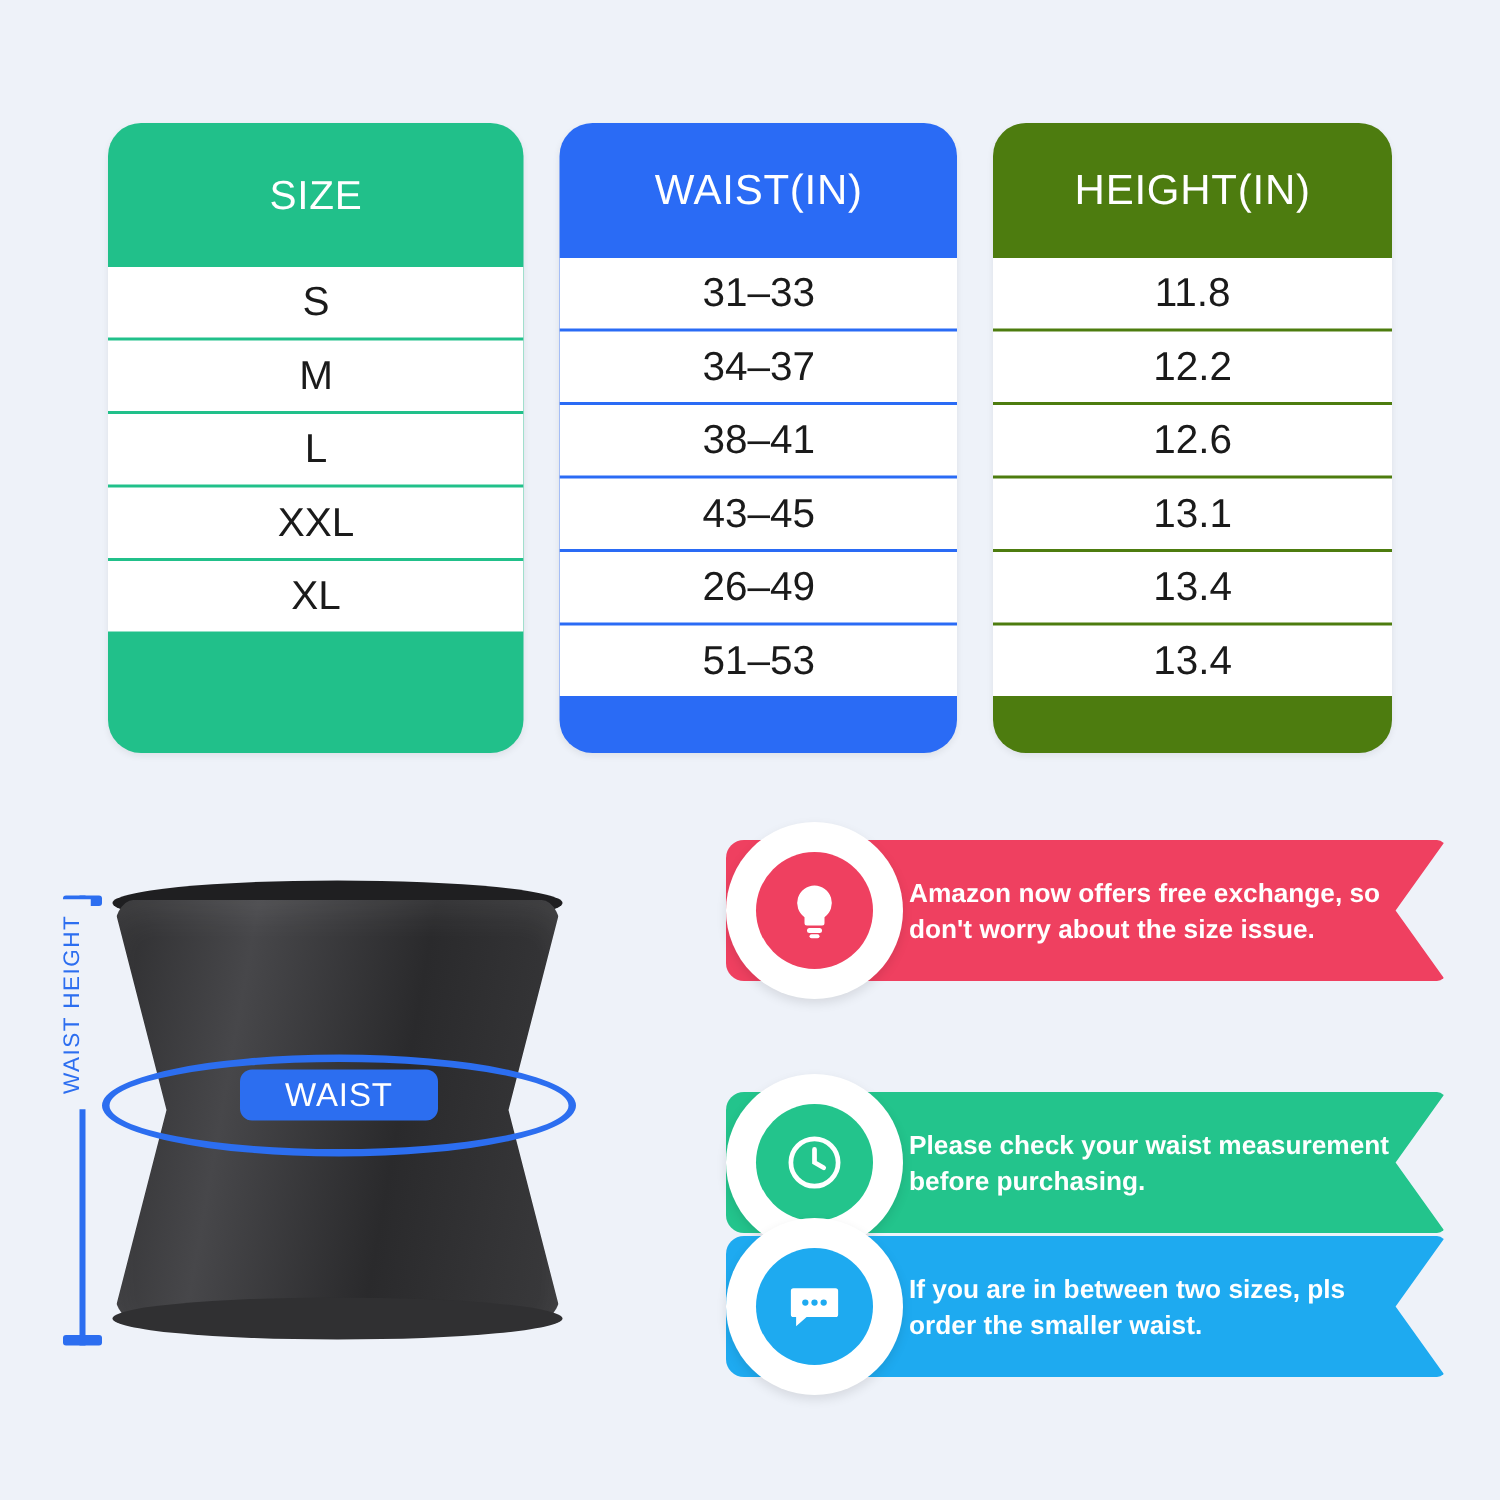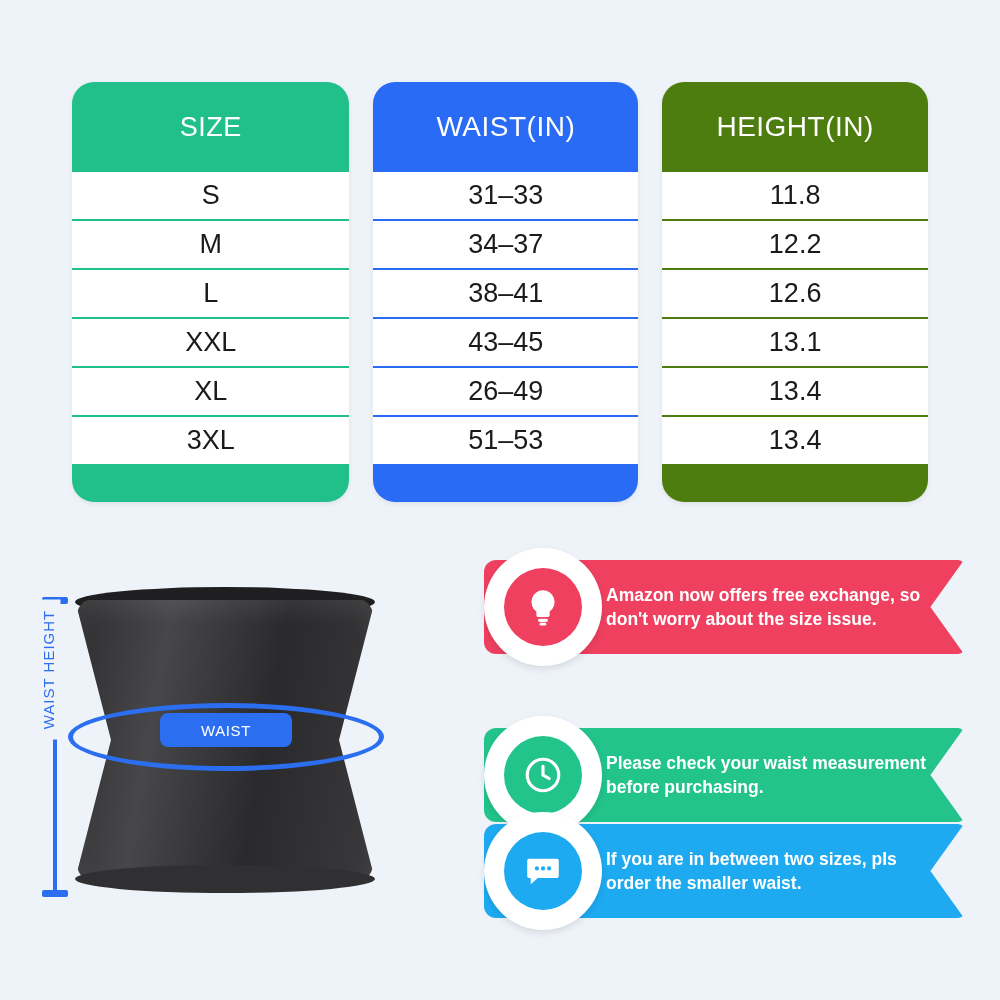--- a/index.html
+++ b/index.html
@@ -93,21 +93,21 @@
   .waist-pill {
     position: absolute;
     left: 140px; top: 168px;
     width: 132px; height: 34px;
     background: #2c6ef0;
     border-radius: 8px;
     display: flex;
     align-items: center;
     justify-content: center;
     color: #ffffff;
-    font-size: 15px;
+    font-size: 22px;
     letter-spacing: 0.6px;
   }
   .height-bar {
     position: absolute;
     left: 22px; top: 52px;
     width: 26px; height: 300px;
   }
   .height-bar .stem {
     position: absolute;
     left: 11px; top: 0; width: 4px; height: 300px;
@@ -201,21 +201,20 @@
   <div class="size-table">
 
     <div class="col size">
       <div class="col-head">SIZE</div>
       <div class="cells">
         <div class="cell">S</div>
         <div class="cell">M</div>
         <div class="cell">L</div>
         <div class="cell">XXL</div>
         <div class="cell">XL</div>
-        <div class="cell">3XL</div>
       </div>
     </div>
 
     <div class="col waist">
       <div class="col-head">WAIST(IN)</div>
       <div class="cells">
         <div class="cell">31–33</div>
         <div class="cell">34–37</div>
         <div class="cell">38–41</div>
         <div class="cell">43–45</div>

